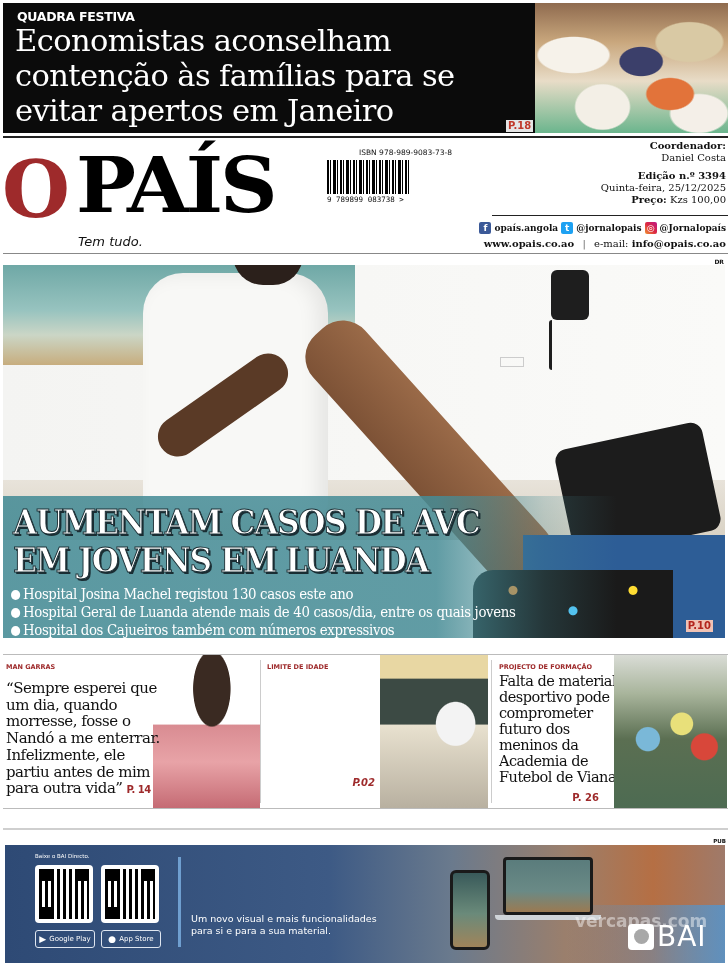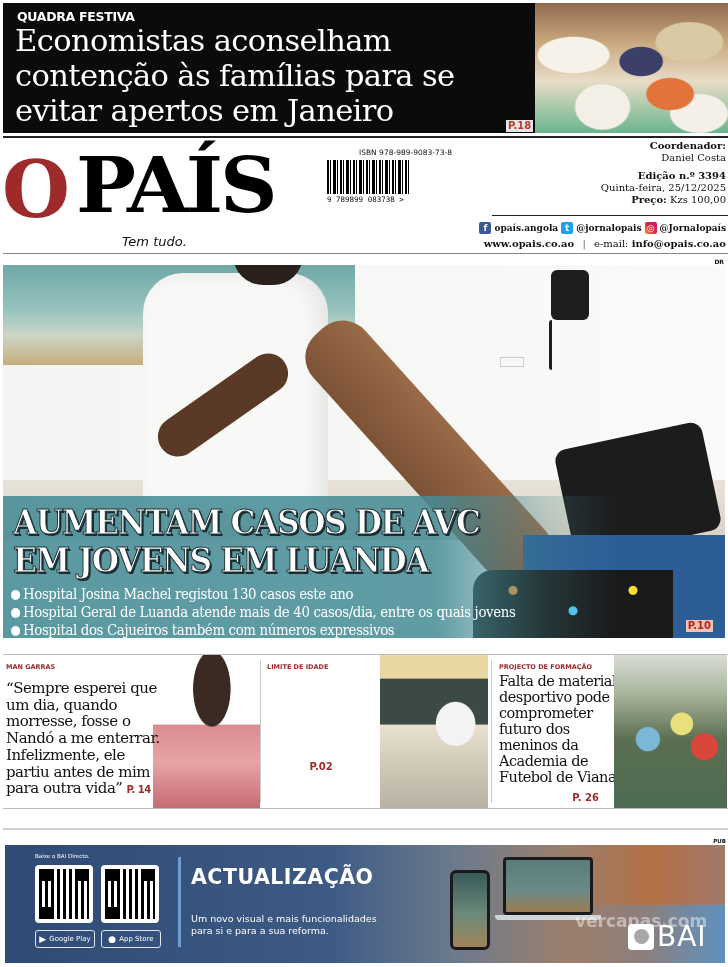--- a/index.html
+++ b/index.html
@@ -21,21 +21,21 @@
       radial-gradient(ellipse at 80% 30%, #d9c9a4 0 15%, transparent 16%),
       linear-gradient(180deg, #8f6b4f 0%, #c9a77d 30%, #e8dcc7 60%, #6bb58d 100%);
   }
   .top-rule { position: absolute; left: 3px; top: 136px; width: 725px; height: 2px; background: #222; }
 
   
   .masthead { position: absolute; left: 0; top: 138px; width: 728px; height: 116px; }
   .logo { position: absolute; left: 0; top: 4px; height: 100px; }
   .logo .o { position: absolute; left: 2px; top: 8px; font-family: "DejaVu Serif", serif; font-weight: bold; font-size: 78px; line-height: 80px; color: #9e2a2b; letter-spacing: -2px; }
   .logo .pais { position: absolute; left: 76px; top: 0; font-family: "DejaVu Serif", serif; font-weight: bold; font-size: 76px; line-height: 88px; color: #000; letter-spacing: -3px; transform: scaleX(1.05); transform-origin: left; }
-  .logo .tagline { position: absolute; left: 78px; top: 92px; font-family: "DejaVu Sans", sans-serif; font-style: italic; font-size: 13px; color: #111; white-space: nowrap; margin-left: 44px; }
+  .logo .tagline { position: absolute; left: 78px; top: 92px; font-family: "DejaVu Sans", sans-serif; font-style: italic; font-size: 13px; color: #111; white-space: nowrap; }
 
   .isbn { position: absolute; left: 327px; top: 10px; width: 100px; }
   .isbn .label { font-family: "DejaVu Sans", sans-serif; font-size: 7.5px; color: #111; white-space: nowrap; padding-left: 32px; }
   .isbn .barcode { margin-top: 3px; width: 84px; height: 34px;
     background: repeating-linear-gradient(90deg, #000 0 2px, #fff 2px 3px, #000 3px 4px, #fff 4px 6px, #000 6px 9px, #fff 9px 10px, #000 10px 11px, #fff 11px 13px); }
   .isbn .digits { font-family: "DejaVu Sans Mono", monospace; font-size: 7.5px; color: #111; white-space: nowrap; margin-top: 1px; }
 
   .edition-info { position: absolute; right: 2px; top: 2px; text-align: right; font-family: "DejaVu Serif", serif; font-size: 10px; line-height: 12px; color: #111; }
   .edition-info .strong { font-weight: bold; }
   .edition-info .gap { height: 6px; }
@@ -90,21 +90,21 @@
   .story-1 .kicker { left: 3px; }
   .story-1 .title { left: 3px; top: 25px; width: 160px; font-size: 15px; line-height: 16.7px; }
   .story-1 .photo { left: 150px; width: 107px;
     background: radial-gradient(ellipse at 55% 22%, #3a2a22 0 22%, transparent 23%), linear-gradient(180deg, #fff 0%, #fff 45%, #d98c92 46%, #e8a3a7 70%, #c56b74 100%); }
   .story-1 .pageref { margin-left: 4px; }
 
   .vrule { position: absolute; top: 660px; width: 1px; height: 143px; background: #ccc; }
   .story-2 { left: 262px; width: 265px; padding-left: 20px; }
   .story-2 .kicker { left: 5px; }
   .story-2 .title { left: 5px; width: 118px; }
-  .story-2 .pageref-line { position: absolute; left: 5px; width: 108px; top: 100px; text-align: center; }
+  .story-2 .pageref-line { position: absolute; left: 5px; width: 108px; top: 116px; text-align: right; font-style: italic; }
   .story-2 .photo { left: 118px; width: 108px;
     background: radial-gradient(ellipse at 70% 45%, #f3f3f3 0 18%, transparent 19%), linear-gradient(180deg, #e8d7a3 0%, #e8d7a3 15%, #3c4a44 16%, #3c4a44 45%, #e8e1cf 46%, #b8b0a0 100%); }
 
   .story-3 { left: 492px; width: 236px; }
   .story-3 .kicker { left: 7px; }
   .story-3 .title { left: 7px; width: 120px; }
   .story-3 .pageref-line { position: absolute; left: 7px; width: 100px; top: 131px; text-align: right; }
   .story-3 .photo { left: 122px; width: 113px;
     background: radial-gradient(circle at 30% 55%, #7ab8d8 0 10%, transparent 11%), radial-gradient(circle at 60% 45%, #e8e07a 0 10%, transparent 11%), radial-gradient(circle at 80% 60%, #d8473a 0 10%, transparent 11%), linear-gradient(180deg, #d9dcd6 0%, #a9b59c 25%, #5b6f52 55%, #4d6b52 100%); }
 
@@ -270,25 +270,24 @@
   <div class="store store1">
     <span class="sym">▶</span>
     <span>Google Play</span>
   </div>
   <div class="store store2">
     <span class="sym">●</span>
     <span>App Store</span>
   </div>
   <div class="divider"></div>
   <div class="headline">
-    <div>ACTUALIZAÇÃO</div>
   </div>
   <div class="sub">
     <div>Um novo visual e mais funcionalidades</div>
-    <div>para si e para a sua reforma.</div>
+    <div>para si e para a sua material.</div>
   </div>
   <div class="device-phone"></div>
   <div class="device-laptop"></div>
   <div class="laptop-base"></div>
   <div class="logo">
     <span class="globe"></span>
     <span class="word">BAI</span>
   </div>
   <div class="watermark">vercapas.com</div>
 </section>

